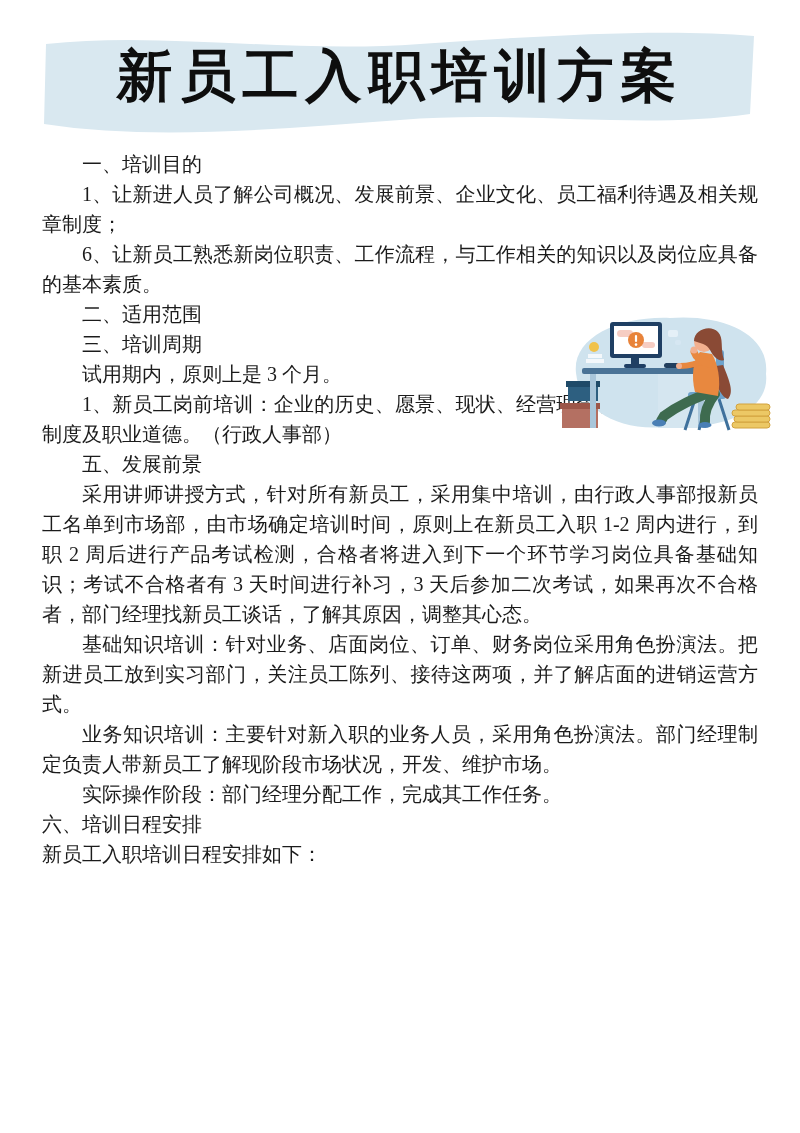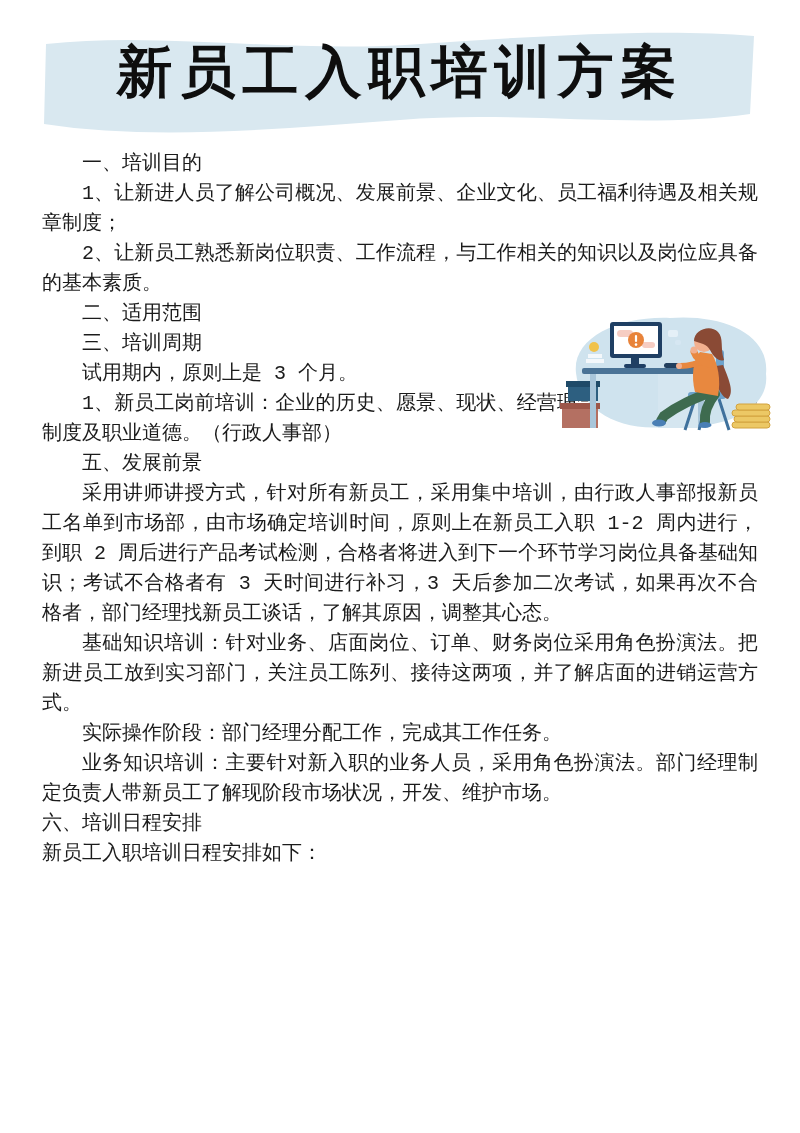--- a/index.html
+++ b/index.html
@@ -1,20 +1,20 @@
 <!DOCTYPE html>
 <html lang="zh"><head>
 <meta charset="utf-8">
 <style>
   html,body{margin:0;padding:0;background:#ffffff;}
   .page{
     position:relative;
     width:800px;height:1133px;
     background:#ffffff;
-    font-family:Liberation Mono, monospace;
+    font-family:Liberation Serif, serif;
     overflow:hidden;
   }
   
   .banner{position:absolute;left:40px;top:26px;width:720px;height:110px;}
   .banner svg{position:absolute;left:0;top:0;width:100%;height:100%;}
   .banner-title{
     position:absolute;left:0;right:0;top:22px;
     text-align:center;
     font-size:56px;font-weight:900;line-height:1;
     letter-spacing:7px;color:#0e0e0e;
@@ -40,30 +40,30 @@
   <div class="banner">
     <svg viewBox="0 0 720 110" preserveAspectRatio="none">
       <path fill="#d9e8f0" d="M6,18 C120,5 250,28 380,18 C500,10 622,2 714,10 L710,88 C600,104 480,84 360,94 C230,104 108,114 4,98 Z"></path>
     </svg>
     <div class="banner-title">新员工入职培训方案</div>
   </div>
 
   <div class="content">
     <p>一、培训目的</p>
     <p>1、让新进人员了解公司概况、发展前景、企业文化、员工福利待遇及相关规章制度；</p>
-    <p>2、让新员工熟悉新岗位职责、工作流程，与工作相关的知识以及岗位应具备的基本素质。</p>
+    <p>6、让新员工熟悉新岗位职责、工作流程，与工作相关的知识以及岗位应具备的基本素质。</p>
     <p>二、适用范围</p>
     <p>三、培训周期</p>
     <p>试用期内，原则上是 3 个月。</p>
     <p>1、新员工岗前培训：企业的历史、愿景、现状、经营理念、组织结构、相关制度及职业道德。（行政人事部）</p>
     <p>五、发展前景</p>
     <p>采用讲师讲授方式，针对所有新员工，采用集中培训，由行政人事部报新员工名单到市场部，由市场确定培训时间，原则上在新员工入职 1-2 周内进行，到职 2 周后进行产品考试检测，合格者将进入到下一个环节学习岗位具备基础知识；考试不合格者有 3 天时间进行补习，3 天后参加二次考试，如果再次不合格者，部门经理找新员工谈话，了解其原因，调整其心态。</p>
     <p>基础知识培训：针对业务、店面岗位、订单、财务岗位采用角色扮演法。把新进员工放到实习部门，关注员工陈列、接待这两项，并了解店面的进销运营方式。</p>
+    <p>业务知识培训：主要针对新入职的业务人员，采用角色扮演法。部门经理制定负责人带新员工了解现阶段市场状况，开发、维护市场。</p>
     <p>实际操作阶段：部门经理分配工作，完成其工作任务。</p>
-    <p>业务知识培训：主要针对新入职的业务人员，采用角色扮演法。部门经理制定负责人带新员工了解现阶段市场状况，开发、维护市场。</p>
     <p class="flush">六、培训日程安排</p>
     <p class="flush">新员工入职培训日程安排如下：</p>
   </div>
 
   <div class="illu">
     <svg viewBox="0 0 225 125">
 
       <path fill="#cfe3ee" d="M18,63 C14,28 60,6 112,8 C165,4 212,24 208,64 C212,98 170,120 115,116 C62,124 22,100 18,63 Z"></path>
 
       <g>

